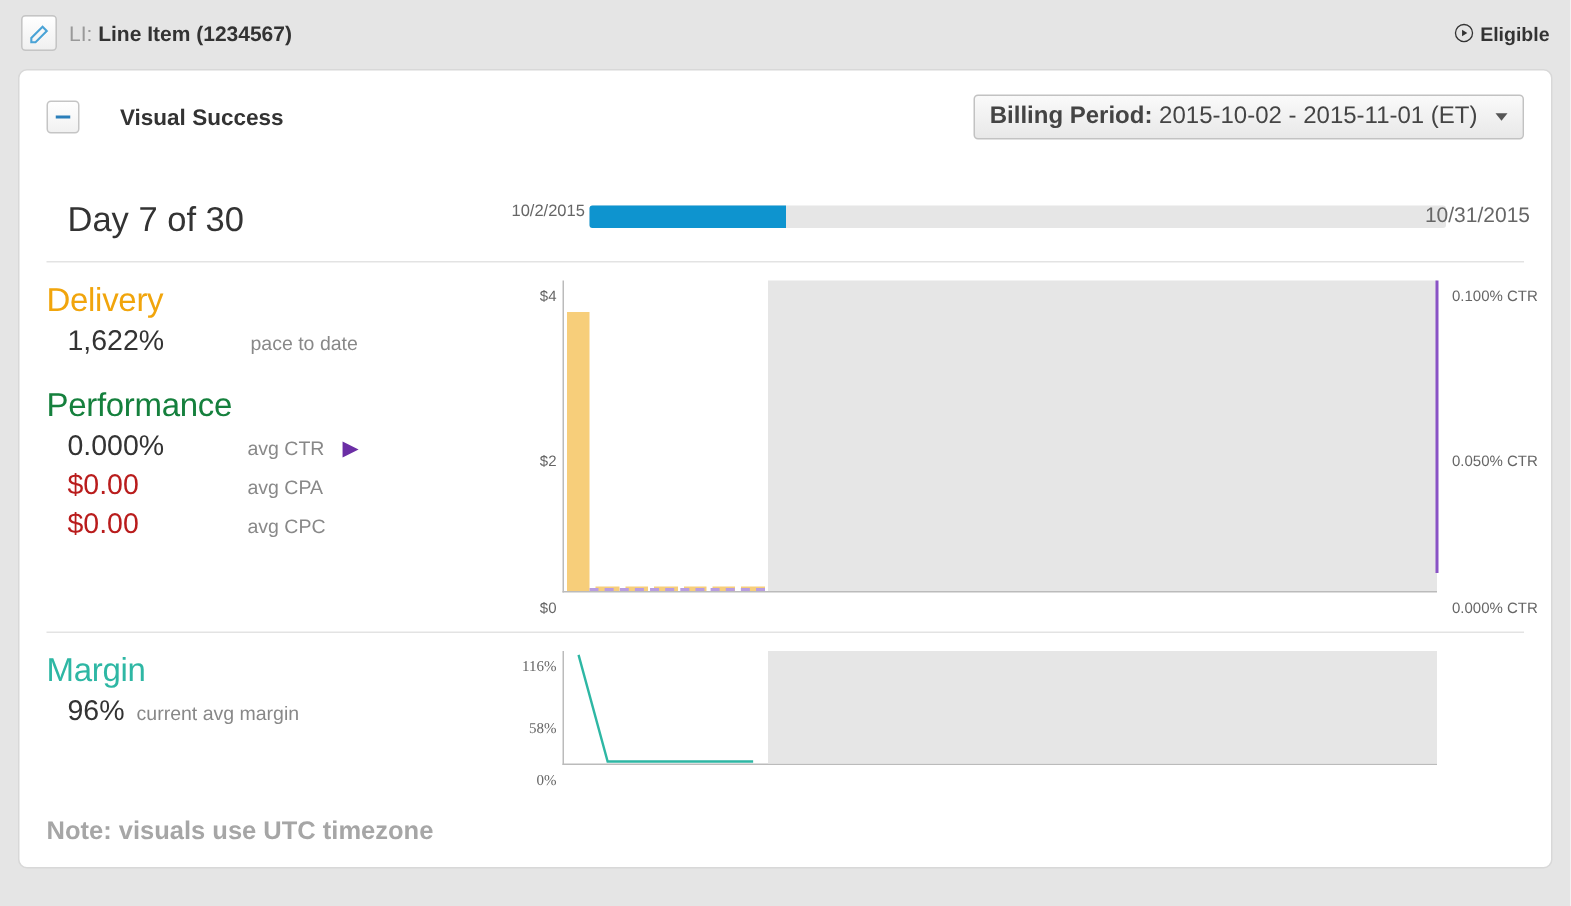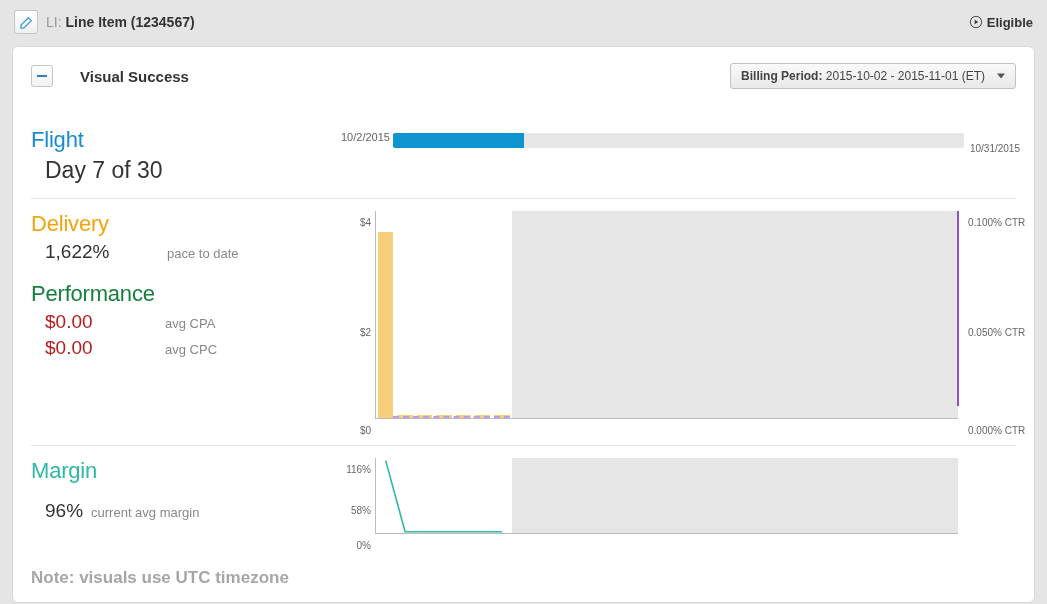--- a/index.html
+++ b/index.html
@@ -63,21 +63,21 @@
     cursor: pointer;
     font-size: 15px;
   }
   .vs-title { margin-left: 27px; font-weight: 700; font-size: 15px; }
 
   .dropdown {
     border: 1px solid #c2c2c2;
     border-radius: 3px;
     background: linear-gradient(#fafafa, #e8e8e8);
     padding: 5px 30px 5px 10px;
-    font-size: 12px;
+    font-size: 16px;
     color: #444;
     position: relative;
     cursor: pointer;
   }
   .dropdown .caret {
     position: absolute; right: 10px; top: 50%; transform: translateY(-50%);
     width: 0; height: 0;
     border-left: 4px solid transparent;
     border-right: 4px solid transparent;
     border-top: 5px solid #555;
@@ -120,22 +120,22 @@
   .flight-fill {
     position: absolute; left: 0; top: 0; bottom: 0;
     background: #0e94cf;
     border-radius: 2px 0 0 2px;
   }
   .flight-label-start {
     position: absolute; top: 4px;
     font-size: 11px; color: #666;
   }
   .flight-label-end {
-    position: absolute; top: 16px;
-    font-size: 10px; color: #666;
+    position: absolute; top: 4px;
+    font-size: 14px; color: #666;
   }
 
   
   .chart-area {
     position: relative;
     height: 220px;
     padding: 0 58px 0 34px;
   }
   .chart-plot {
     position: absolute; left: 34px; right: 58px; top: 0; bottom: 12px;
@@ -159,21 +159,21 @@
     border-top: 2px dashed #b89de0;
   }
   .ytick {
     position: absolute; font-size: 10px; color: #666;
     transform: translateY(50%);
   }
   .ytick.left { right: calc(100% - 30px); text-align: right; width: 30px; }
   .ytick.right { left: calc(100% - 54px); width: 70px; padding-left: 6px; }
 
   
-  .m-chart-area { position: relative; height: 82px; padding: 0 58px 0 34px; }
+  .m-chart-area { position: relative; height: 82px; padding: 0 58px 0 34px; font-family: Liberation Serif, serif; }
   .m-chart-plot {
     position: absolute; left: 34px; right: 58px; top: 0; bottom: 6px;
     border-left: 1px solid #bbb;
     border-bottom: 1px solid #bbb;
   }
   .m-line { stroke: #2eb7a4; stroke-width: 1.6; fill: none; }
 
   .note { font-size: 17px; color: #a6a6a6; font-weight: 600; margin-top: 14px; }
 </style>
 </head>
@@ -213,21 +213,20 @@
       <div class="spacer"></div>
       <div class="dropdown">
         <b>Billing Period:</b>
         <span>2015-10-02 - 2015-11-01 (ET)</span>
         <span class="caret"></span>
       </div>
     </div>
 
     <div class="section" style="border-top:none;">
       <div>
-        <div class="lead blue">Flight</div>
         <div class="sub">Day 7 of 30</div>
       </div>
       <div class="flight-wrap">
         <span class="flight-label-start" style="left:0;">10/2/2015</span>
         <div class="flight-track">
           <div class="flight-fill" id="flight-fill" style="width: 23%;"></div>
         </div>
         <span class="flight-label-end" style="right:-4px;">10/31/2015</span>
       </div>
     </div>
@@ -235,20 +234,25 @@
     <div class="section">
       <div>
         <div class="lead orange">Delivery</div>
         <div class="kv-row">
           <span class="val">1,622%</span>
           <span class="lbl sub2">pace to date</span>
         </div>
 
         <div class="lead purple" style="margin-top:18px;">Performance</div>
         <div id="perf-rows">
+            <div class="kv-row">
+              <span class="val">0.000%</span>
+              <span class="lbl">avg CTR</span>
+              <span class="arrow">▶</span>
+            </div>
             <div class="kv-row">
               <span class="val grey">$0.00</span>
               <span class="lbl">avg CPA</span>
             </div>
             <div class="kv-row">
               <span class="val grey">$0.00</span>
               <span class="lbl">avg CPC</span>
             </div>
           </div>
       </div>
@@ -276,21 +280,21 @@
             <div class="bar-delivery" style="left: 20.3333%; width: 2.66667%; height: 1.25%;"></div>
             <div class="perf-line" style="left: 3%; width: 20%;"></div>
           </div>
       </div>
     </div>
 
     <div class="section">
       <div>
         <div class="lead teal">Margin</div>
         <div class="kv-row">
-          <span class="val" style="width:auto;margin-right:6px;margin-top:12px;">96%</span>
+          <span class="val" style="width:auto;margin-right:6px;">96%</span>
           <span class="lbl sub2">current avg margin</span>
         </div>
       </div>
 
       <div class="m-chart-area">
         <span class="ytick left" style="top:0;">116%</span>
         <span class="ytick left" style="top:50%;">58%</span>
         <span class="ytick left" style="top:calc(100% - 6px);">0%</span>
 
         <div class="m-chart-plot" id="m-plot">

